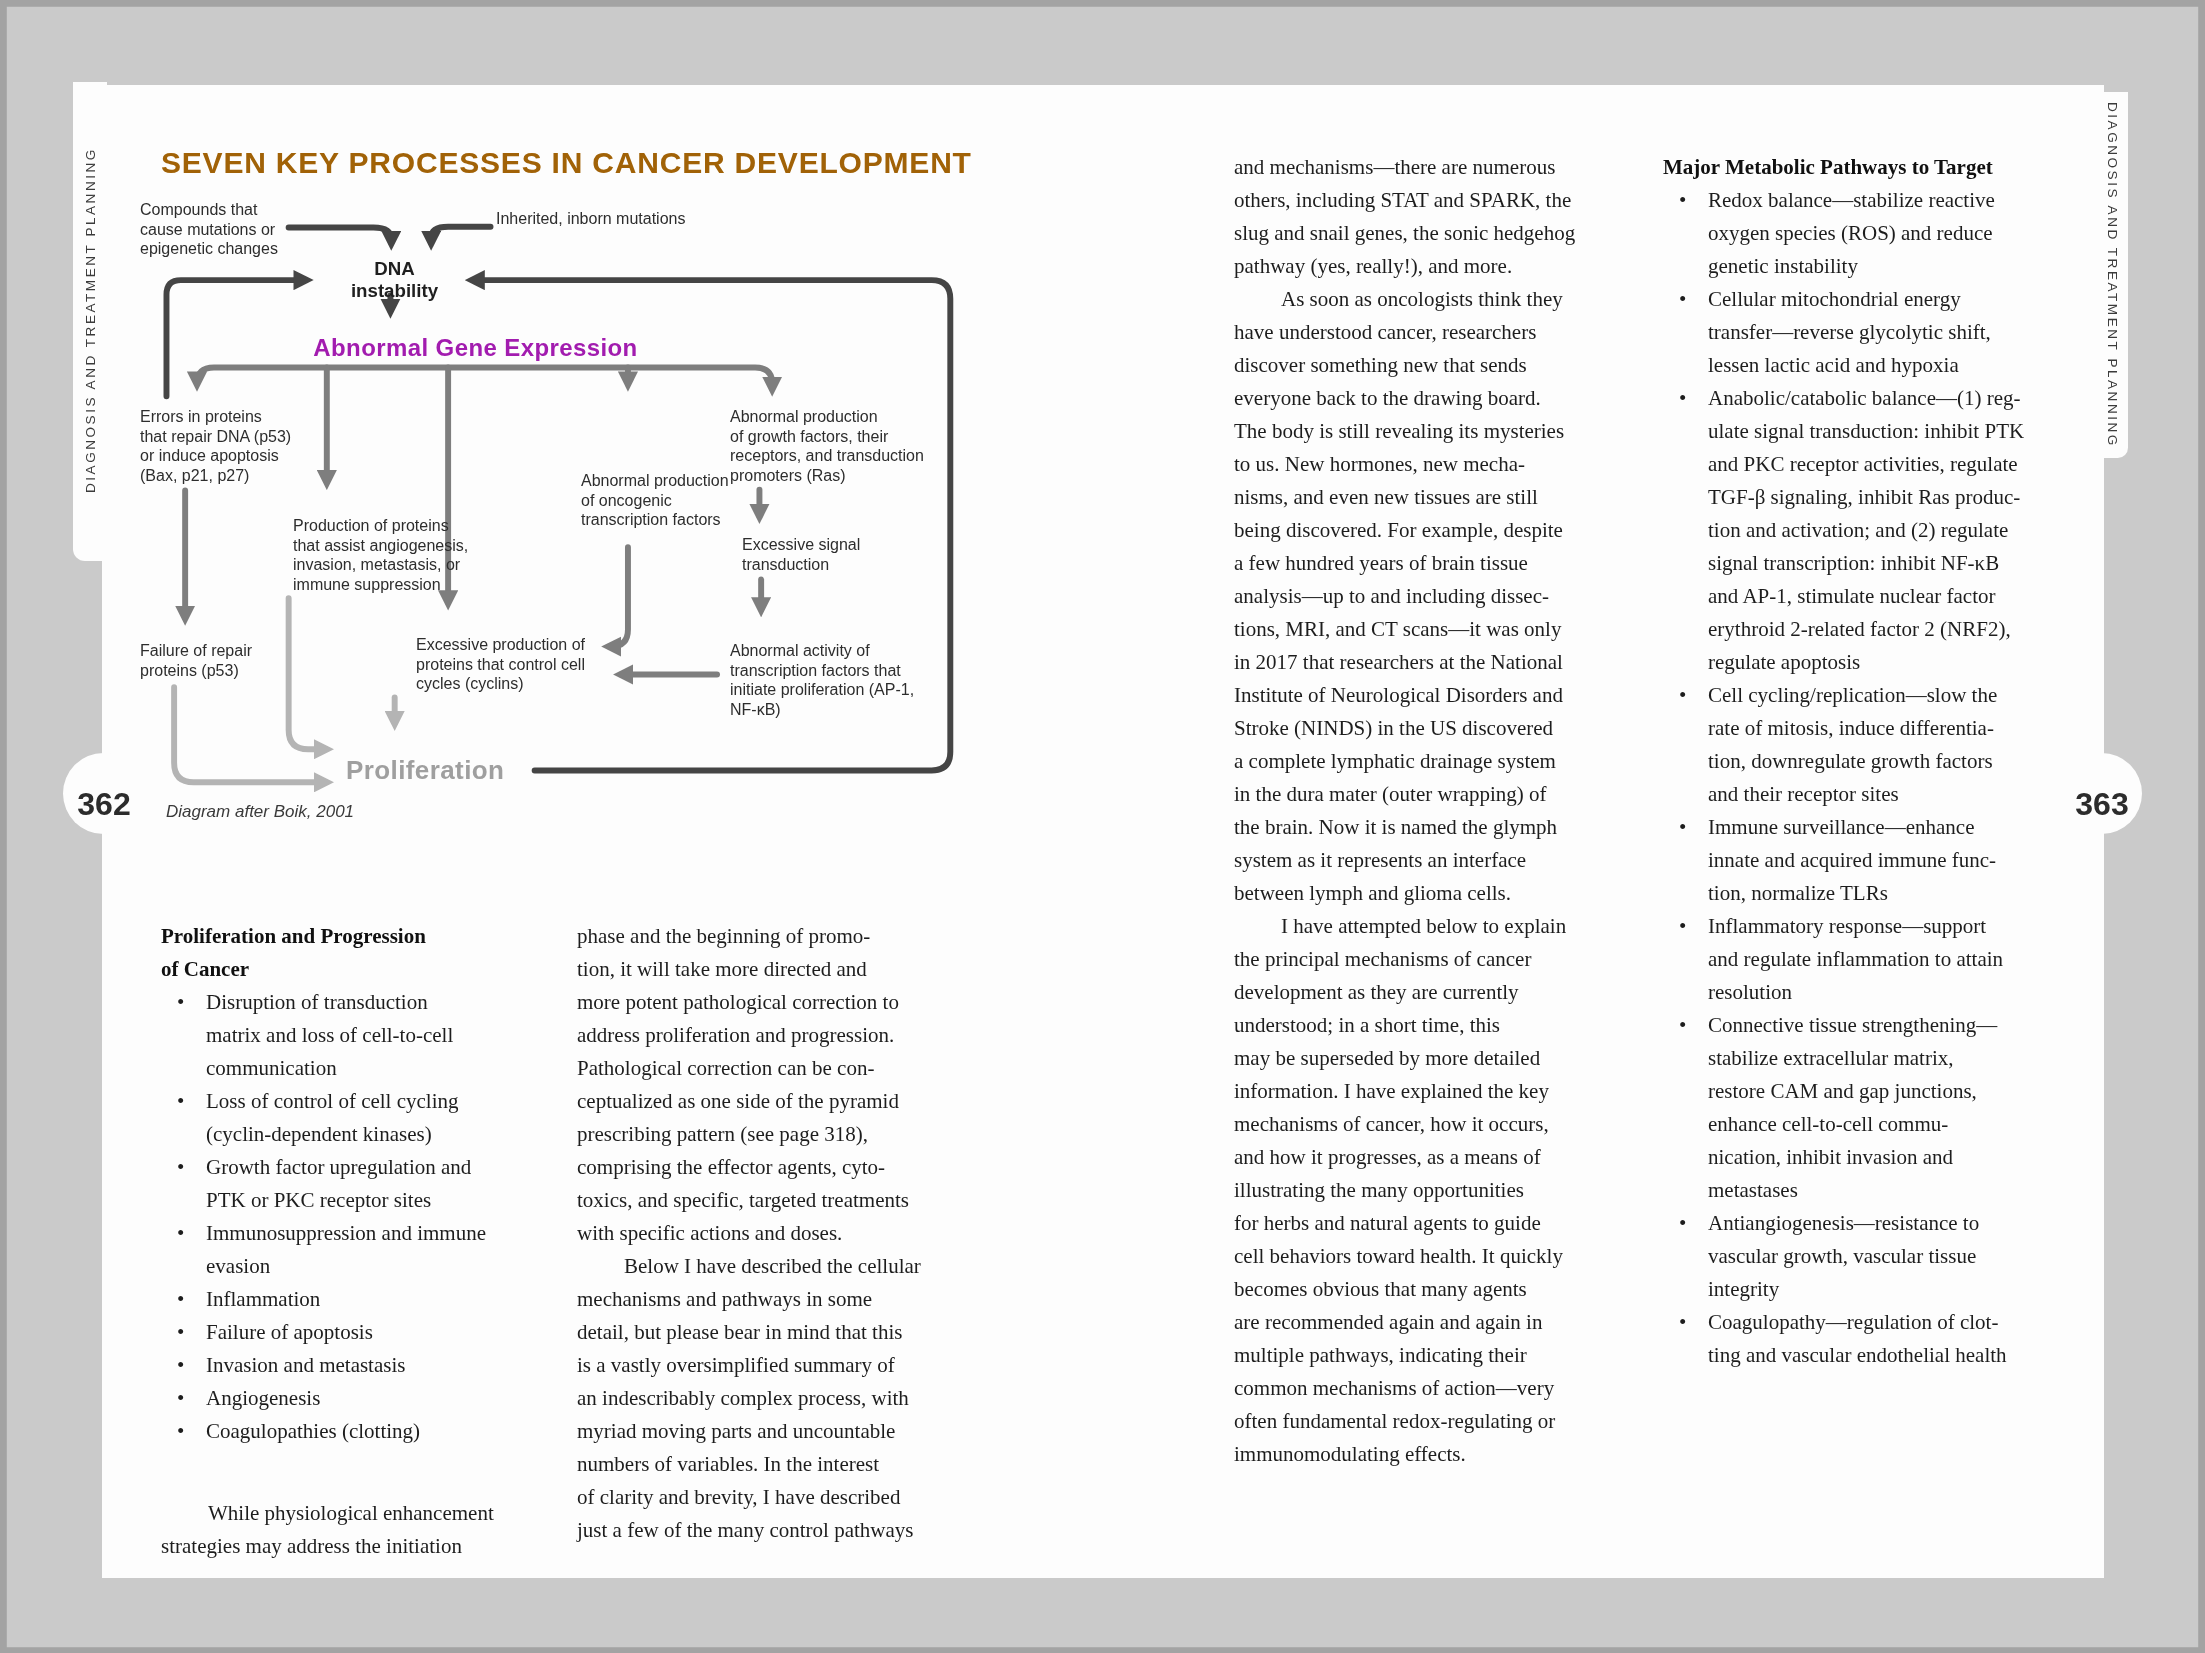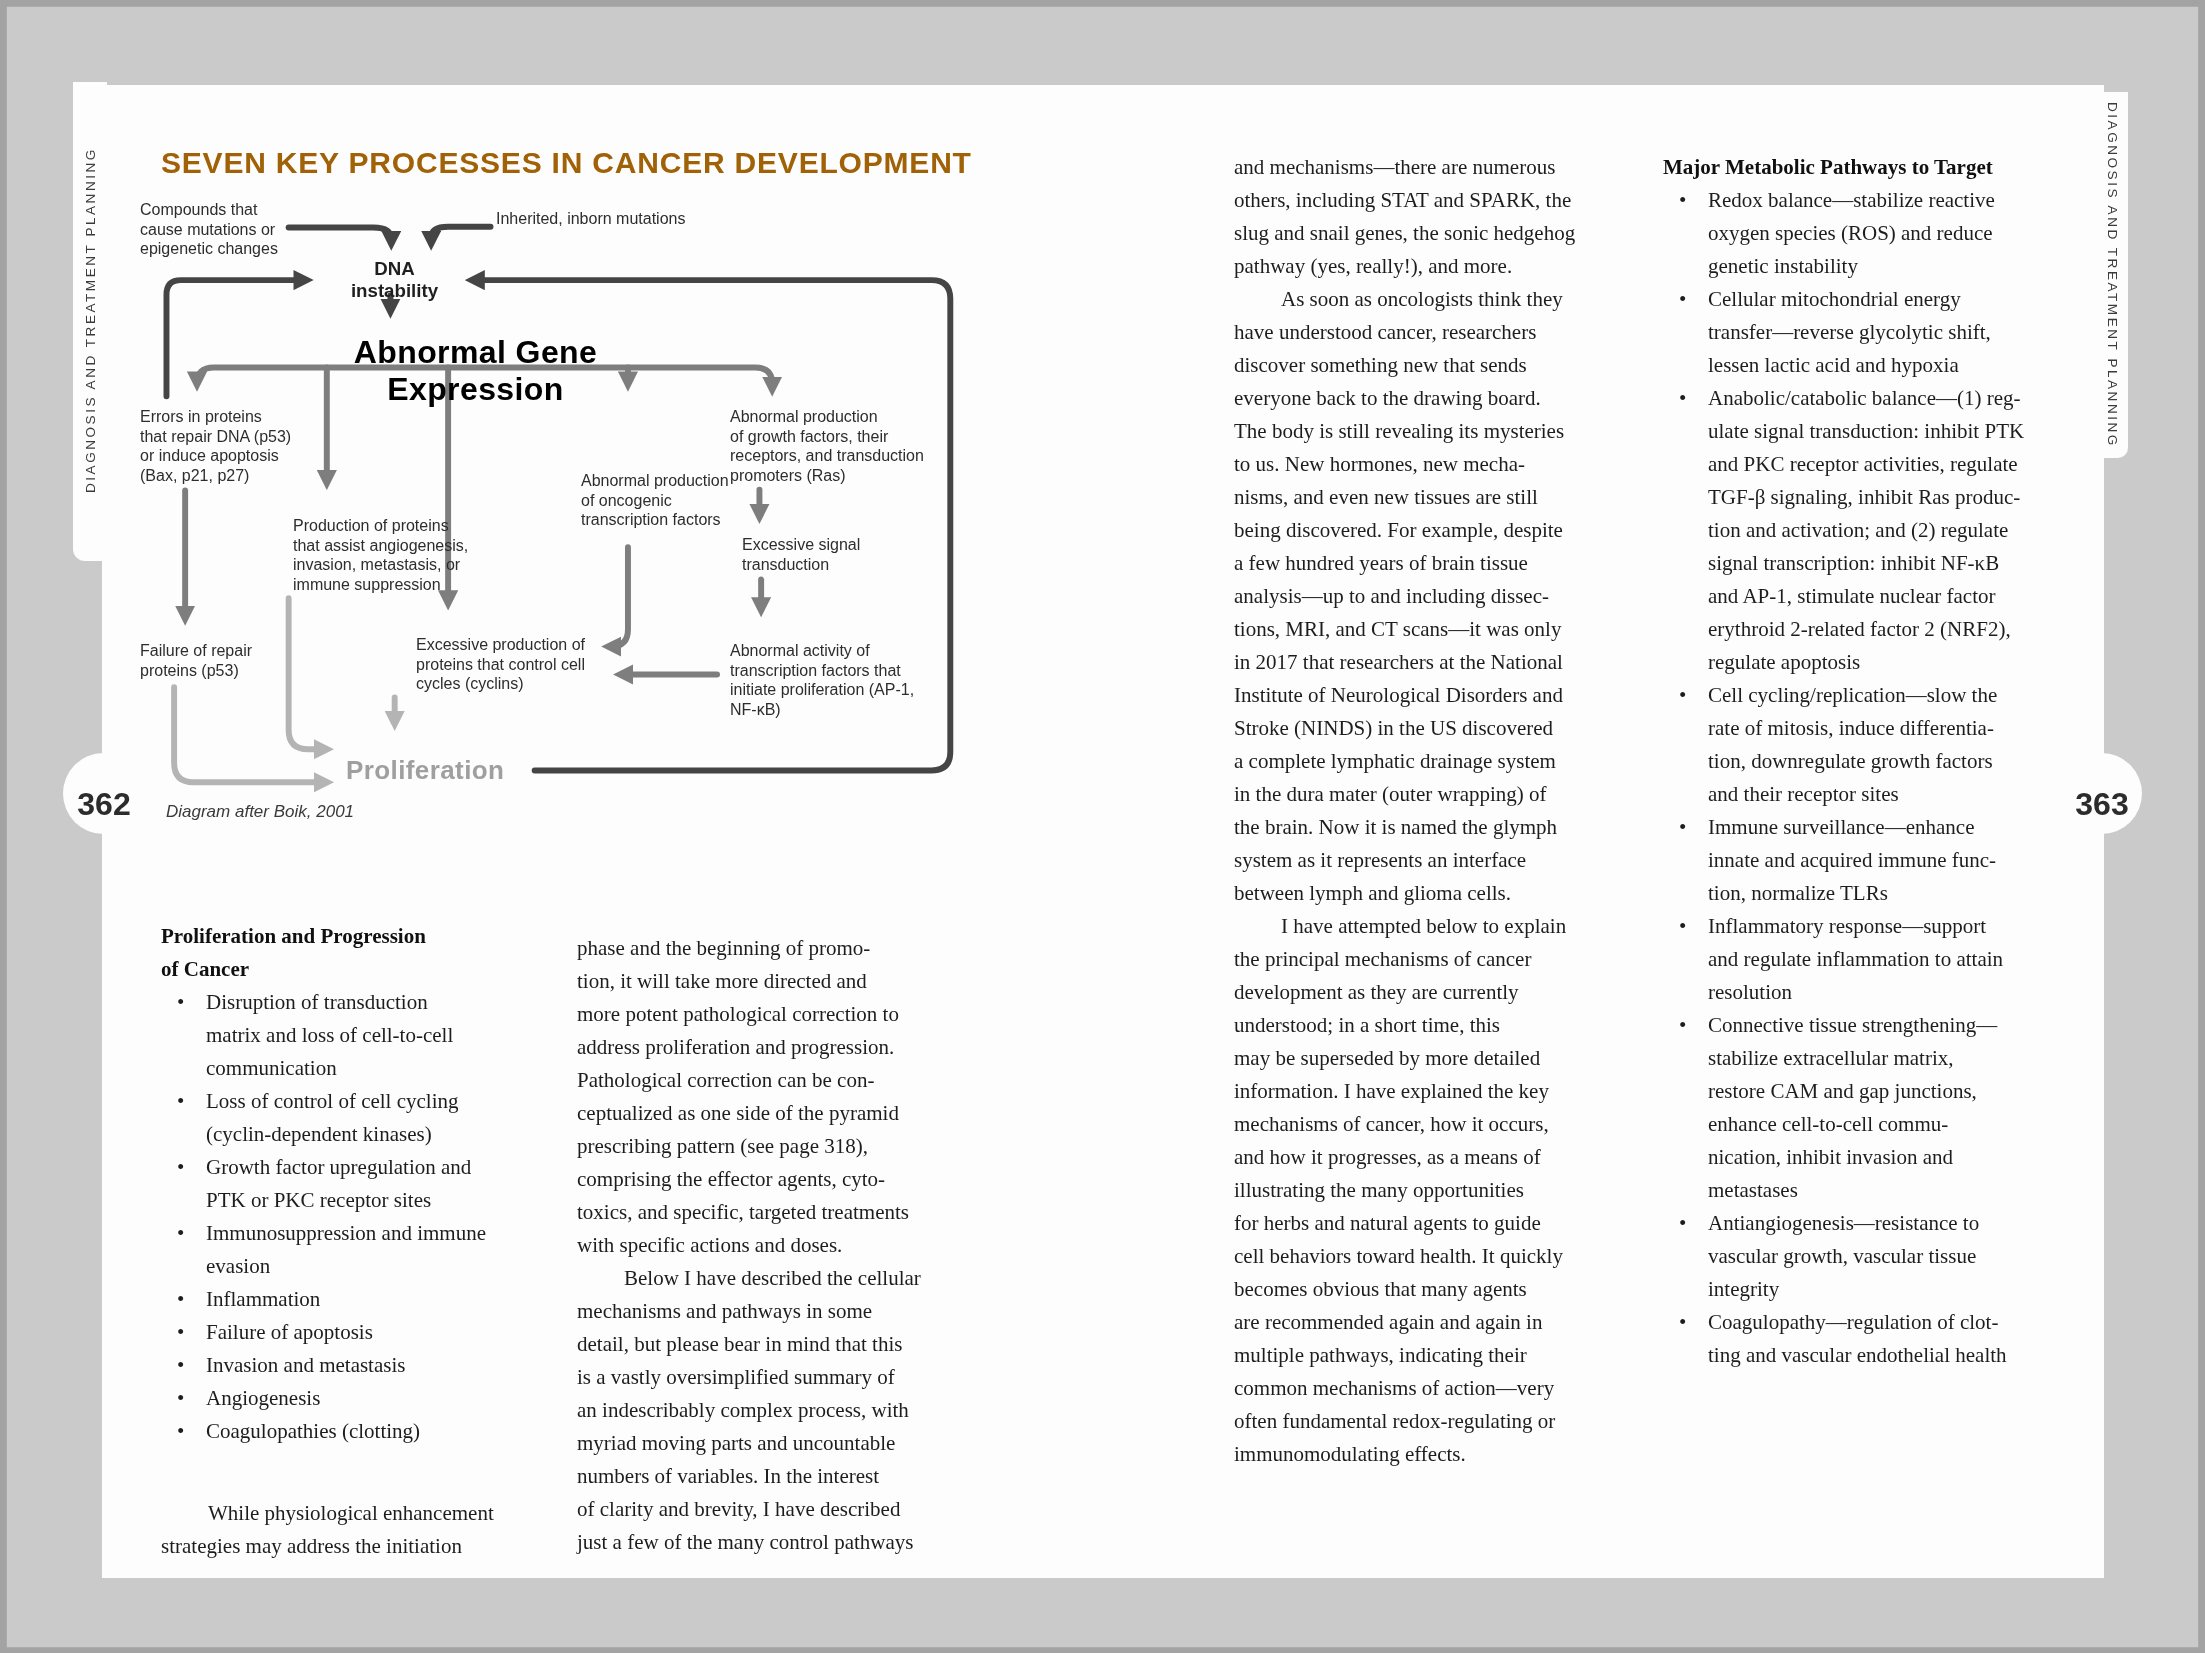--- a/index.html
+++ b/index.html
@@ -18,21 +18,21 @@
   .pagenum-right{left:1962px;top:690px;}
   .sidebar{position:absolute;font-size:13.6px;letter-spacing:2.5px;color:#3b3b3b;
            display:flex;align-items:center;justify-content:center;}
   .sidebar-left{left:-27px;top:-1.7px;width:30.5px;height:475px;
                 writing-mode:vertical-rl;transform:rotate(180deg);}
   .sidebar-right{left:1995px;top:10.2px;width:30.5px;height:360px;writing-mode:vertical-rl;}
   .abs{position:absolute;}
   .dlabel{font-size:16px;line-height:19.5px;color:#2d2d2d;white-space:pre-line;}
   .diagram-title{font-size:30px;font-weight:600;letter-spacing:0.8px;color:#a16207;white-space:nowrap;}
   .dna{font-size:18.7px;font-weight:700;color:#1f1f1f;text-align:center;}
-  .age{font-size:32px;font-weight:600;color:#000000;text-align:center;letter-spacing:0.4px;}
+  .age{font-size:24px;font-weight:600;color:#a21caf;text-align:center;letter-spacing:0.4px;}
   .prolif{font-size:26px;font-weight:600;color:#9f9f9f;letter-spacing:0.4px;}
   .caption{font-size:17px;font-style:italic;color:#3a3a3a;}
   svg.arrows{position:absolute;left:0;top:0;pointer-events:none;}
   .col{position:absolute;font-family:"Liberation Serif",serif;font-size:21px;color:#1d1d1d;}
   .ln{min-height:33px;line-height:33px;position:relative;}
   .ln.h .tx{font-weight:700;color:#101010;}
   .ln.b{padding-left:45px;}
   .ln.c{padding-left:45px;}
   .ln.i{padding-left:47px;}
   .ln.g{min-height:49px;}
@@ -142,21 +142,21 @@
         <div class="ln c"><span class="mk"></span><span class="tx">evasion</span></div>
         <div class="ln b"><span class="mk">•</span><span class="tx">Inflammation</span></div>
         <div class="ln b"><span class="mk">•</span><span class="tx">Failure of apoptosis</span></div>
         <div class="ln b"><span class="mk">•</span><span class="tx">Invasion and metastasis</span></div>
         <div class="ln b"><span class="mk">•</span><span class="tx">Angiogenesis</span></div>
         <div class="ln b"><span class="mk">•</span><span class="tx">Coagulopathies (clotting)</span></div>
         <div class="ln g"><span class="mk"></span><span class="tx"></span></div>
         <div class="ln i"><span class="mk"></span><span class="tx">While physiological enhancement</span></div>
         <div class="ln p"><span class="mk"></span><span class="tx">strategies may address the initiation</span></div>
       </div>
-    <div class="col" style="left:475px;top:835px;width:403px;margin-top:12px;">
+    <div class="col" style="left:475px;top:835px;width:403px;">
         <div class="ln p"><span class="mk"></span><span class="tx">phase and the beginning of promo-</span></div>
         <div class="ln p"><span class="mk"></span><span class="tx">tion, it will take more directed and</span></div>
         <div class="ln p"><span class="mk"></span><span class="tx">more potent pathological correction to</span></div>
         <div class="ln p"><span class="mk"></span><span class="tx">address proliferation and progression.</span></div>
         <div class="ln p"><span class="mk"></span><span class="tx">Pathological correction can be con-</span></div>
         <div class="ln p"><span class="mk"></span><span class="tx">ceptualized as one side of the pyramid</span></div>
         <div class="ln p"><span class="mk"></span><span class="tx">prescribing pattern (see page 318),</span></div>
         <div class="ln p"><span class="mk"></span><span class="tx">comprising the effector agents, cyto-</span></div>
         <div class="ln p"><span class="mk"></span><span class="tx">toxics, and specific, targeted treatments</span></div>
         <div class="ln p"><span class="mk"></span><span class="tx">with specific actions and doses.</span></div>

